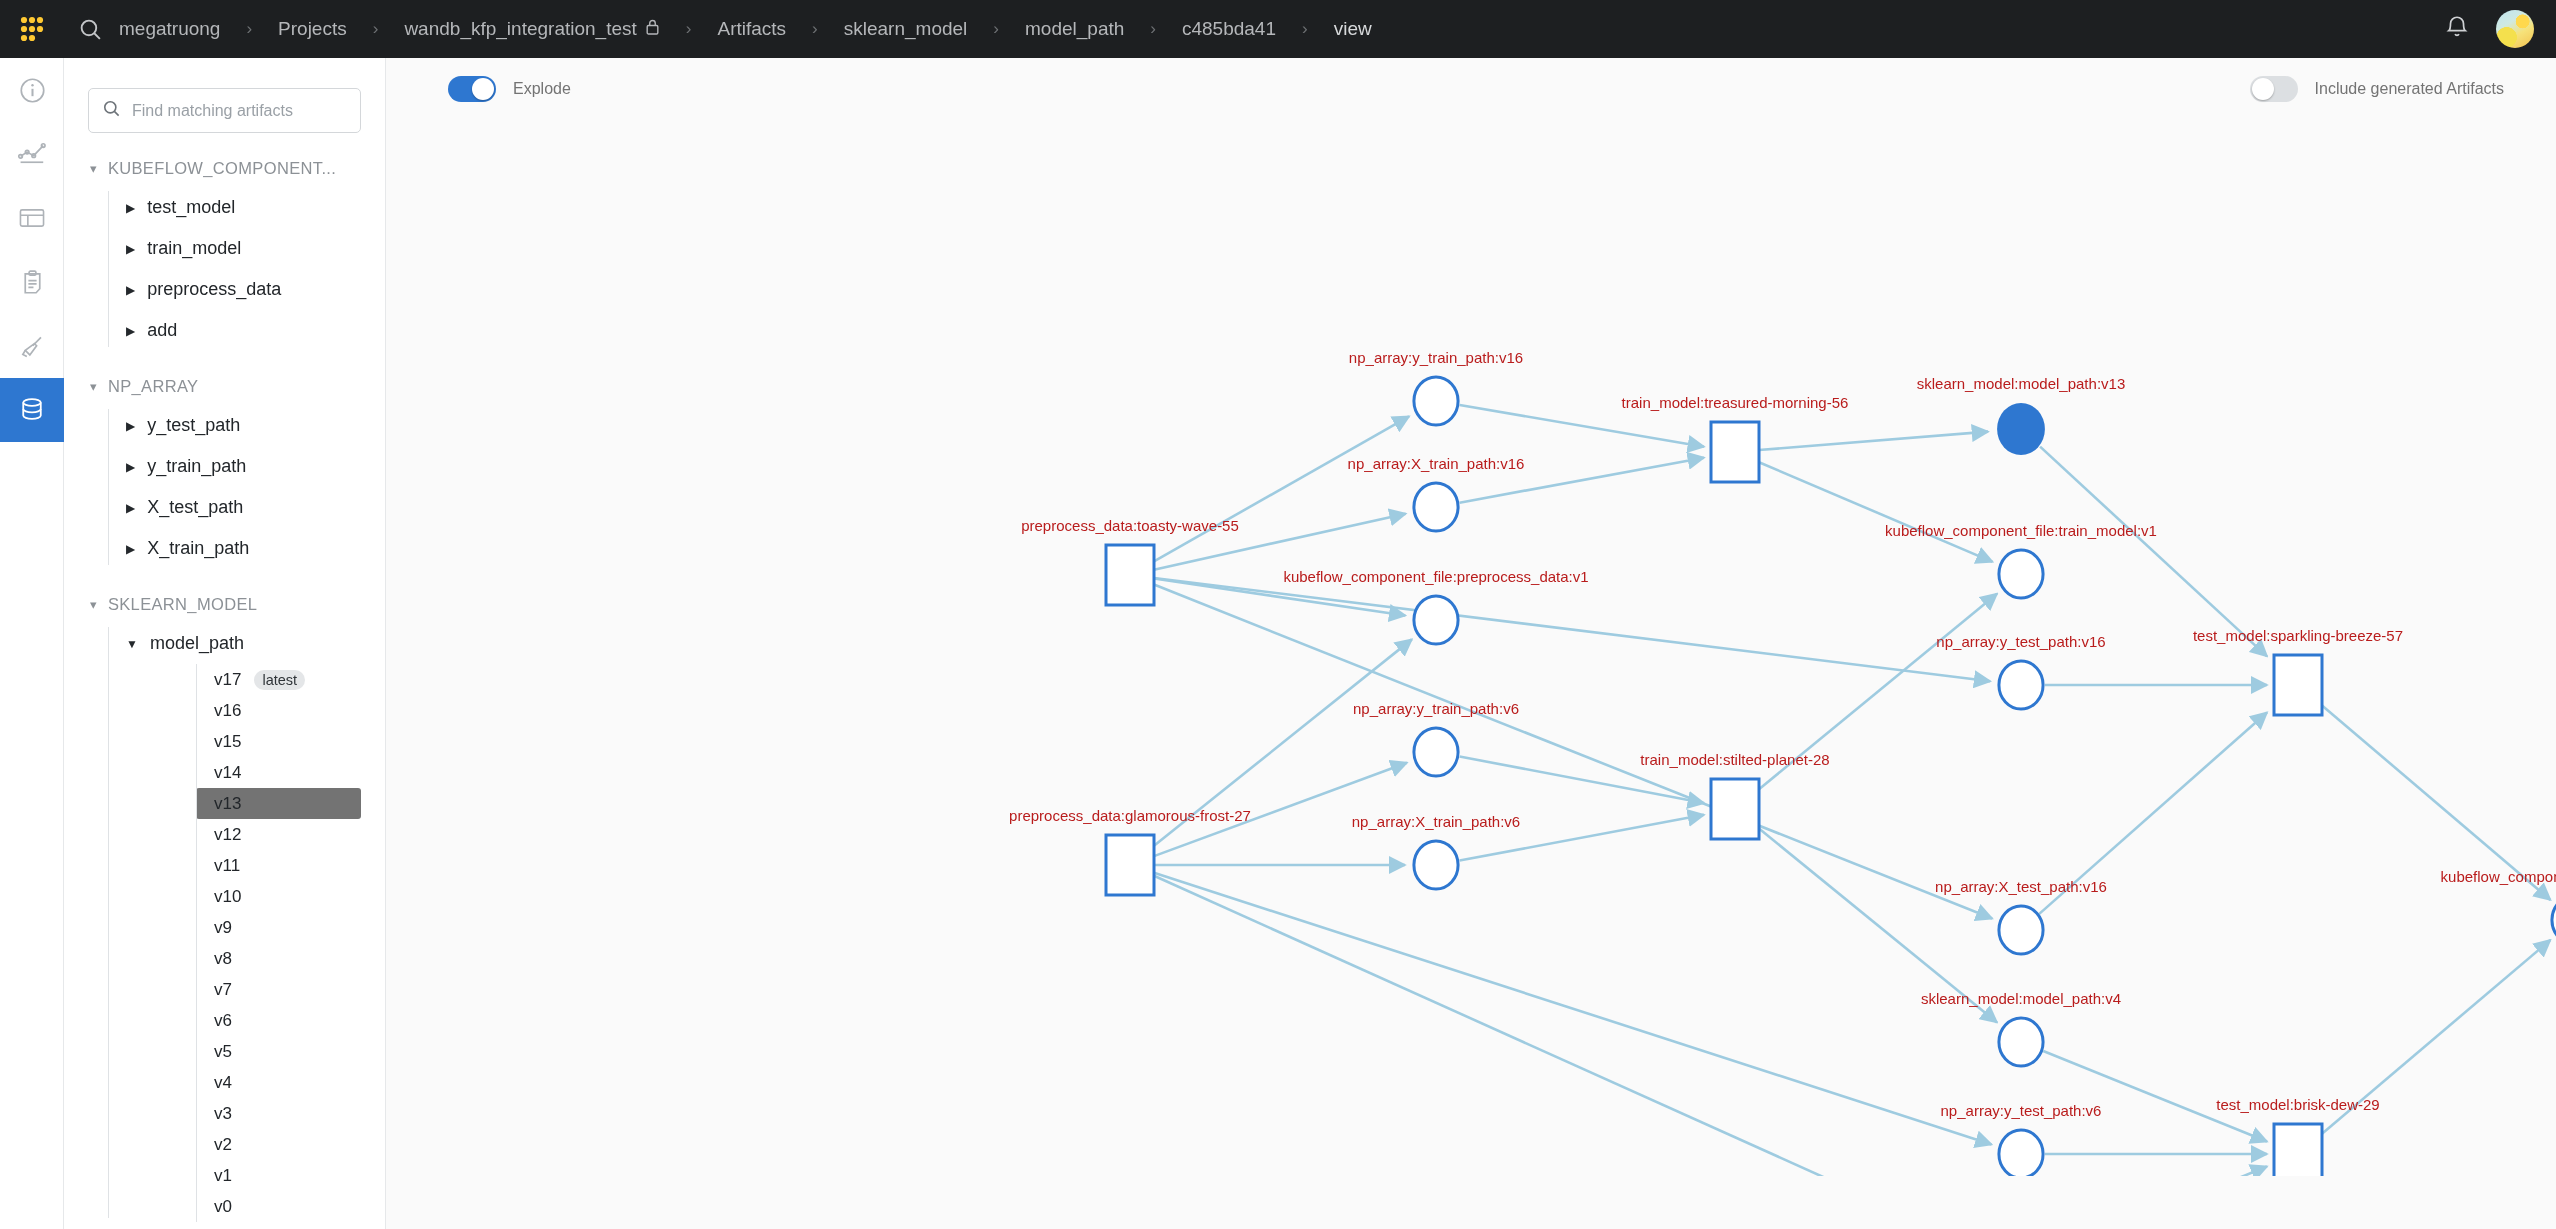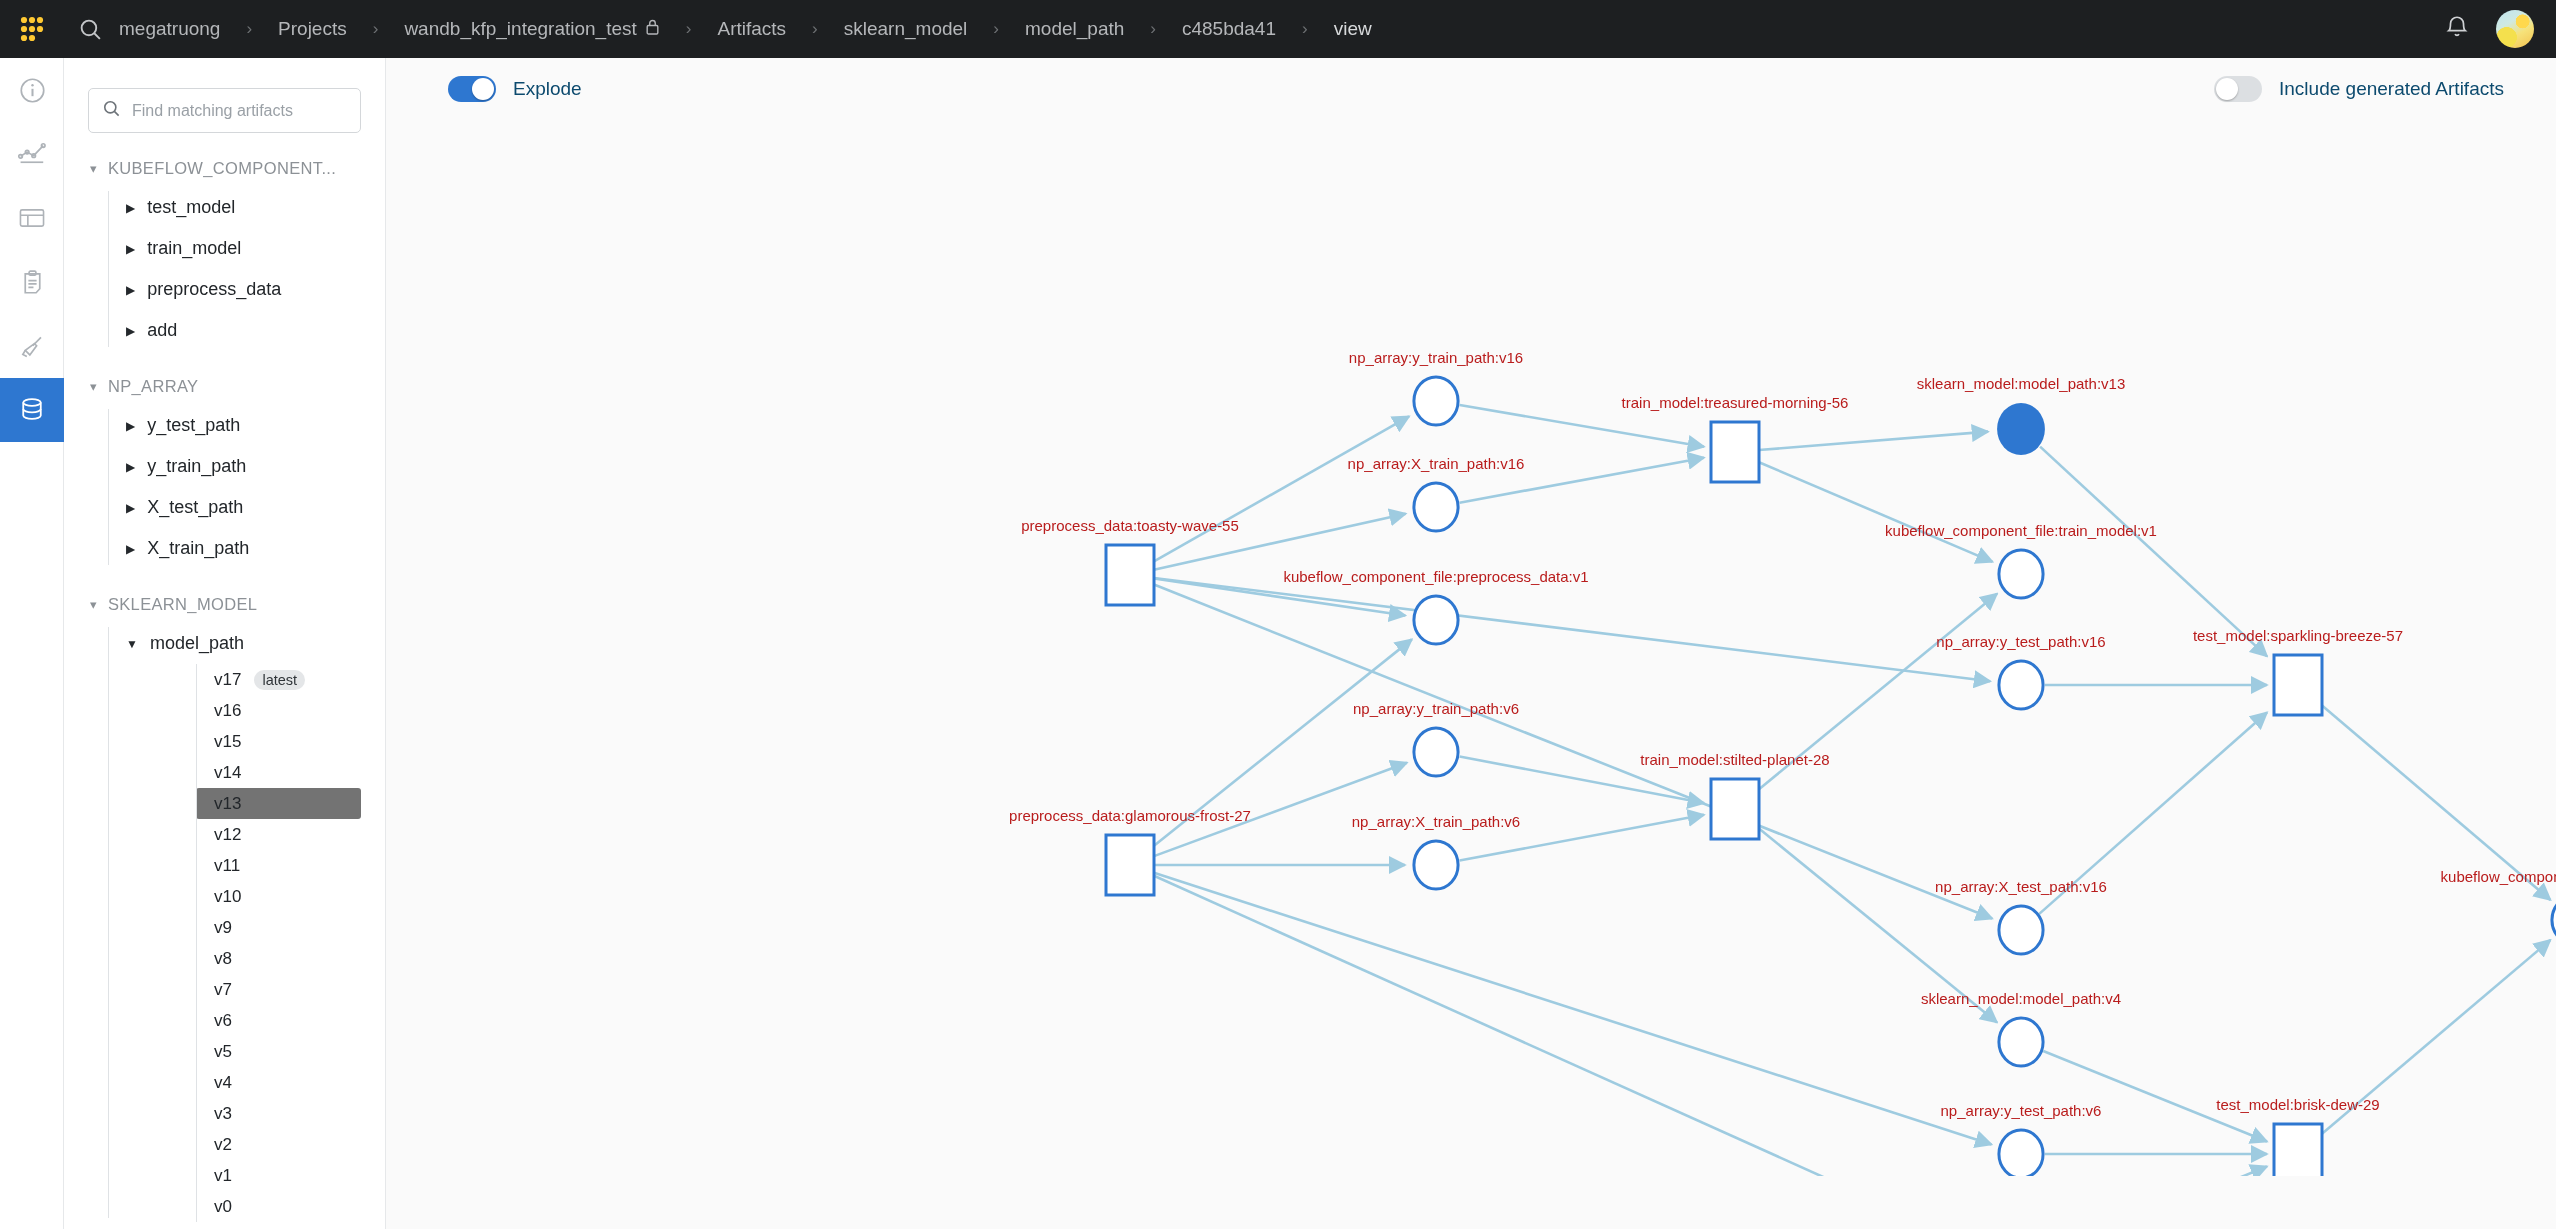--- a/index.html
+++ b/index.html
@@ -125,21 +125,21 @@
   .tgl {
     width: 48px; height: 26px; border-radius: 13px; position: relative;
     background: #dcdfe2; flex: none;
   }
   .tgl.on { background: #2e77d0; }
   .tgl .knob {
     position: absolute; top: 2px; left: 2px; width: 22px; height: 22px;
     border-radius: 50%; background: #fff; box-shadow: 0 1px 2px rgba(0,0,0,.28);
   }
   .tgl.on .knob { left: 24px; }
-  .tgl-label { font-size: 19px; color: #0c4a6e; }
+  .tgl-label { font-size: 16px; color: #737373; }
 
   
   .graph-area { position: relative; width: 2170px; height: 1056px; background: #fafafa; }
   .graph-svg { position: absolute; top: 0; left: 0; }
   .node-label {
     position: absolute; font-size: 15px; color: #b91c1c;
     white-space: nowrap; transform: translate(-50%, -100%);
   }
 </style>
 </head>

